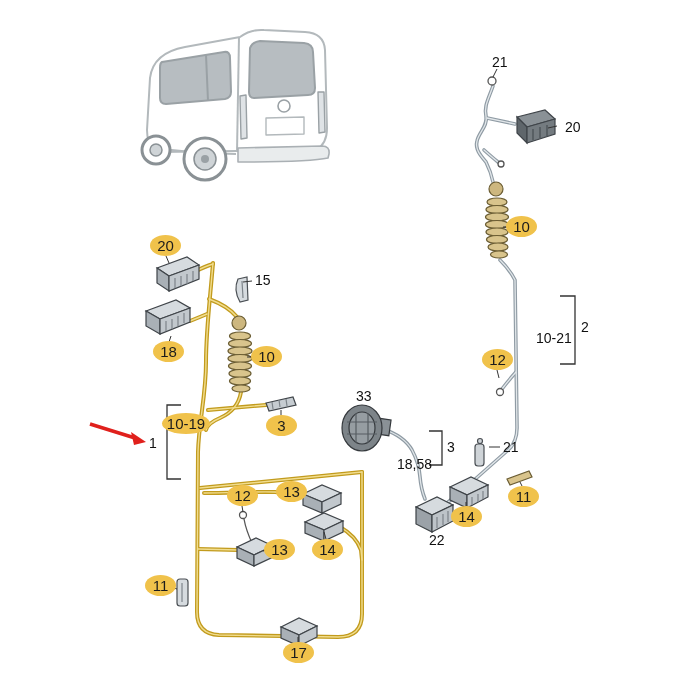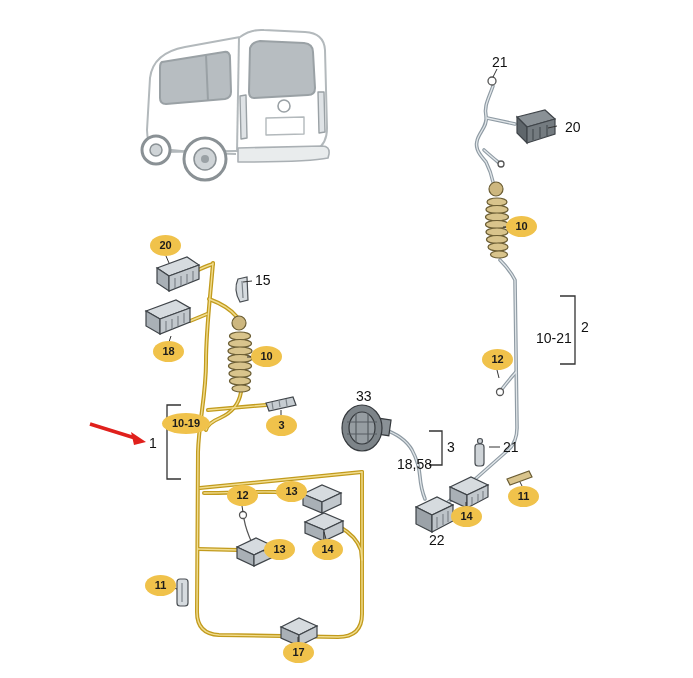--- a/index.html
+++ b/index.html
@@ -1,21 +1,21 @@
 <!DOCTYPE html>
 <html><head>
 <meta charset="utf-8">
 <style>
   *{box-sizing:border-box}
   html,body{margin:0;padding:0;background:#fff}
   .stage{position:relative;width:693px;height:678px;background:#fff;
          font-family:"Liberation Sans",sans-serif;overflow:hidden}
   .stage svg{position:absolute;left:0;top:0}
   .badge{position:absolute;width:31px;height:21px;border-radius:50%;
-         background:#f0c24b;color:#1c1c1c;font-size:11px;font-weight:700;
+         background:#f0c24b;color:#1c1c1c;font-size:15px;font-weight:400;
          display:flex;align-items:center;justify-content:center;line-height:1;cursor:pointer}
   .badge.wide{width:48px}
   .plain{position:absolute;font-size:14px;color:#101010;line-height:1;cursor:pointer;font-weight:500}
 </style>
 </head>
 <body>
 
 <div class="stage">
 
   <svg width="693" height="678" viewBox="0 0 693 678">

